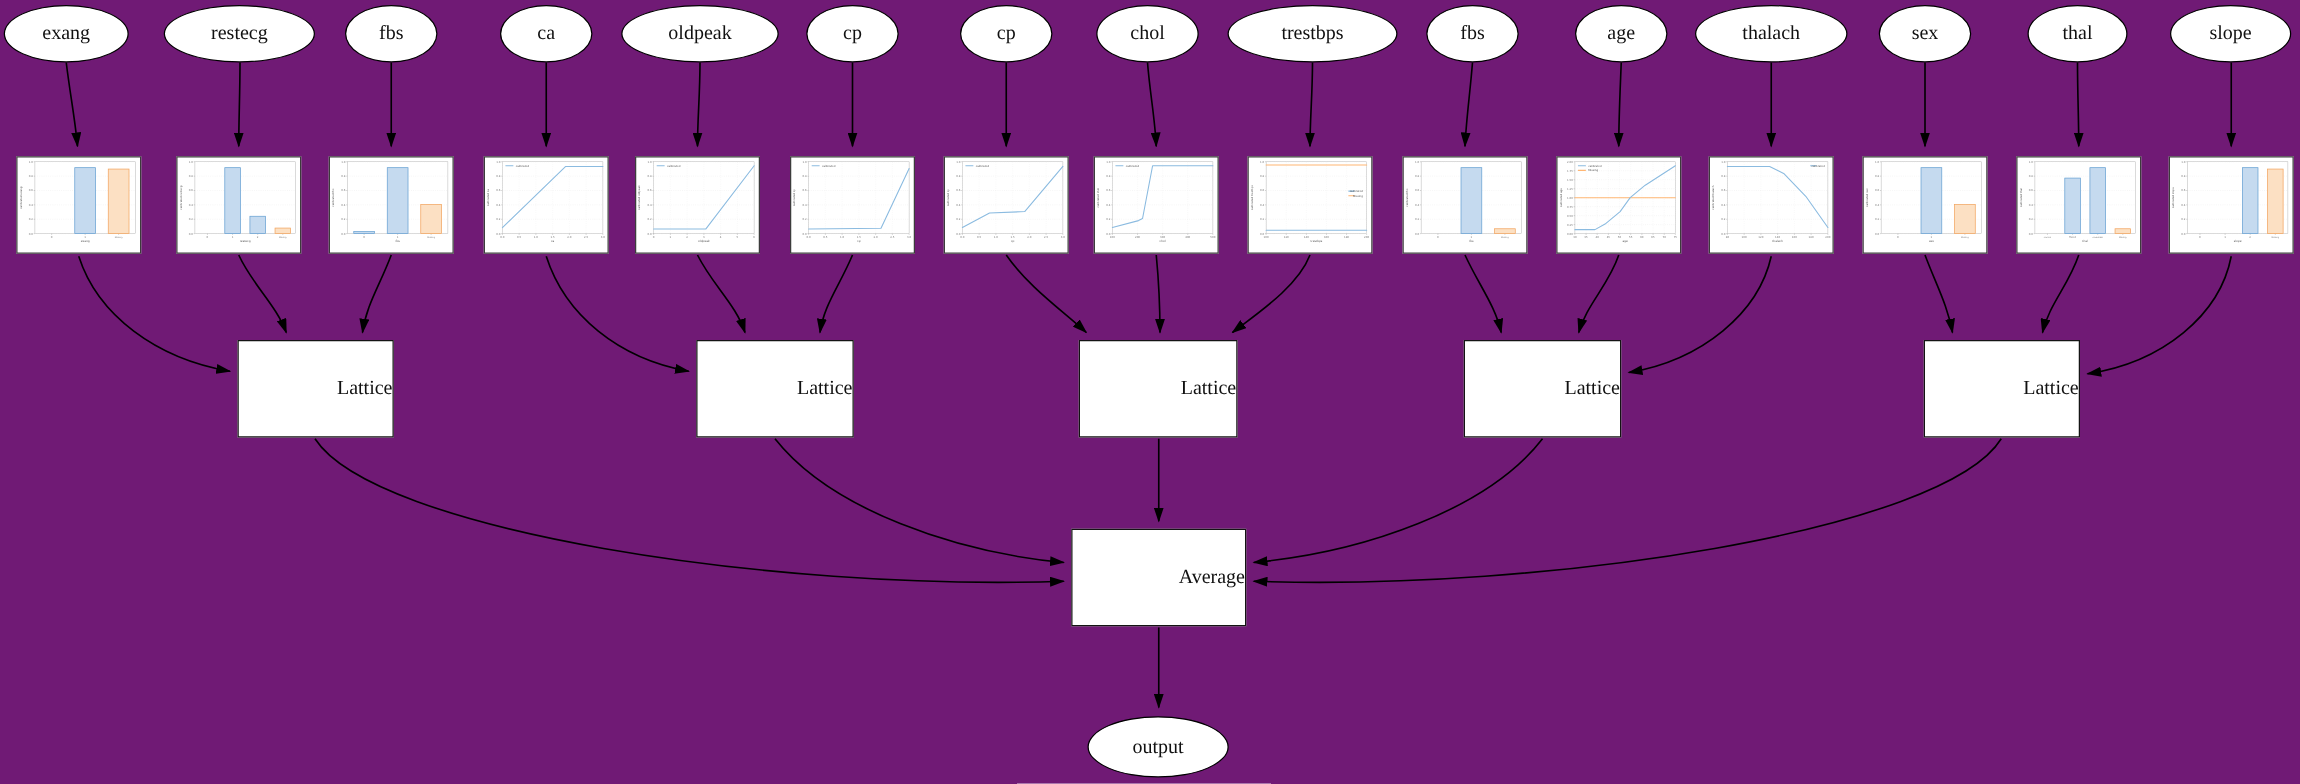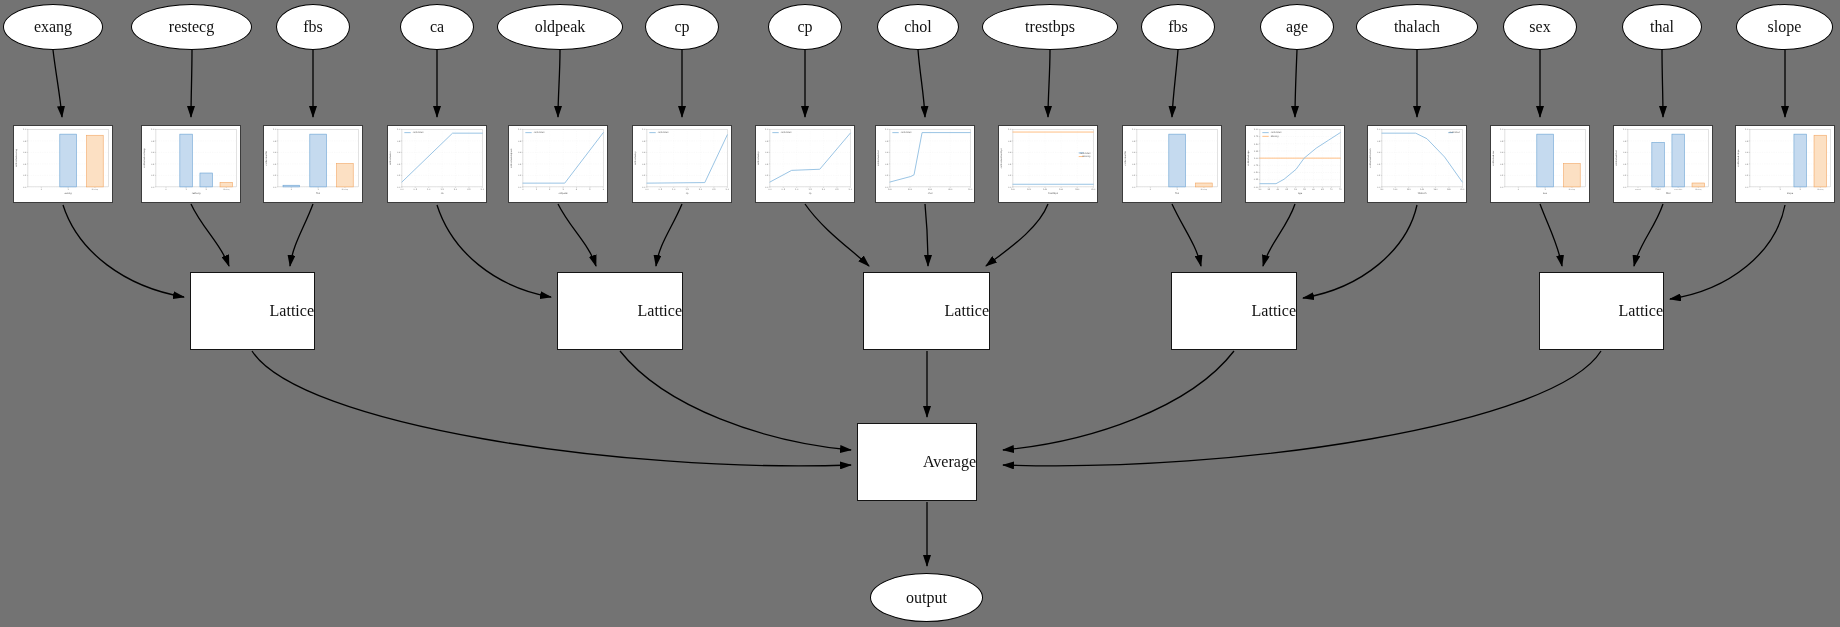--- a/index.html
+++ b/index.html
@@ -1,16 +1,16 @@
 <!DOCTYPE html>
 <html><head>
 <meta charset="utf-8">
 <style>
   html,body{margin:0;padding:0;background:#fff;}
-  .canvas{position:relative;width:1840px;height:627px;background:#737373;overflow:hidden;
+  .canvas{position:relative;width:1840px;height:627px;background:#701a75;overflow:hidden;
           font-family:"Liberation Serif","DejaVu Serif",serif;}
   svg.edges{position:absolute;left:0;top:0;pointer-events:none;}
   .node{position:absolute;display:flex;align-items:center;justify-content:center;
         box-sizing:border-box;background:#fff;color:#111;font-size:16px;}
   .ellipse{border:1.4px solid #000;border-radius:50%;}
   .rect{border:1.5px solid #141414;justify-content:flex-end;}
   .chart-node{position:absolute;box-sizing:border-box;border:1.5px solid #3c3c3c;background:#fff;}
   .chart-node svg{display:block;width:100%;height:100%;}
   .lbl{white-space:nowrap;}
 </style>
@@ -770,21 +770,21 @@
   <div class="node rect" style="left:863px;top:272px;width:127px;height:78px;">
       <span class="lbl">Lattice</span>
     </div>
   <div class="node rect" style="left:1171px;top:272px;width:126px;height:78px;">
       <span class="lbl">Lattice</span>
     </div>
   <div class="node rect" style="left:1539px;top:272px;width:125px;height:78px;">
       <span class="lbl">Lattice</span>
     </div>
 
-  <div class="node rect" style="left:857px;top:423px;width:120px;height:78px;">
+  <div class="node rect" style="left:857px;top:423px;width:140px;height:78px;">
       <span class="lbl">Average</span>
     </div>
 
   <div class="node ellipse" style="left:870px;top:573px;width:113px;height:49px;text-align:right;">
       <span class="lbl">output</span>
     </div>
 
 </div>
 
 </body></html>

